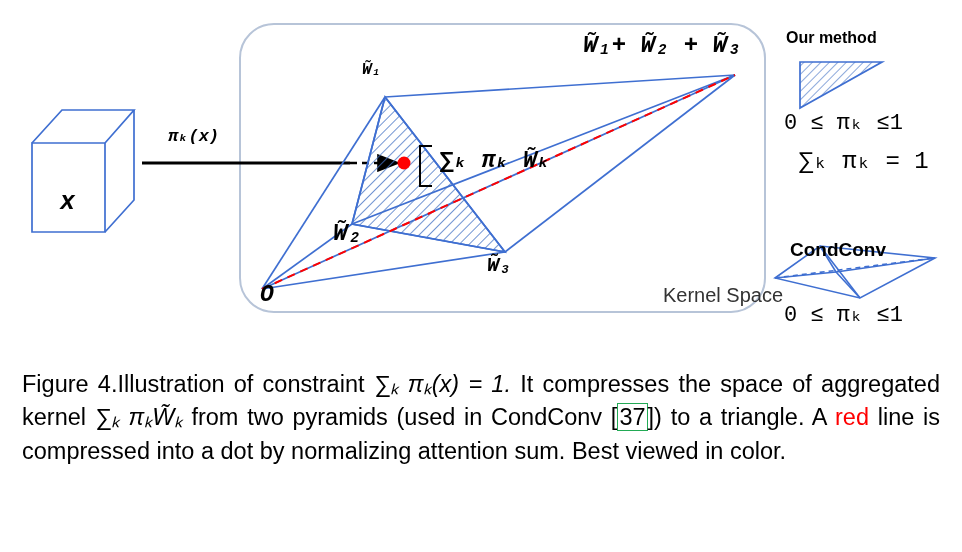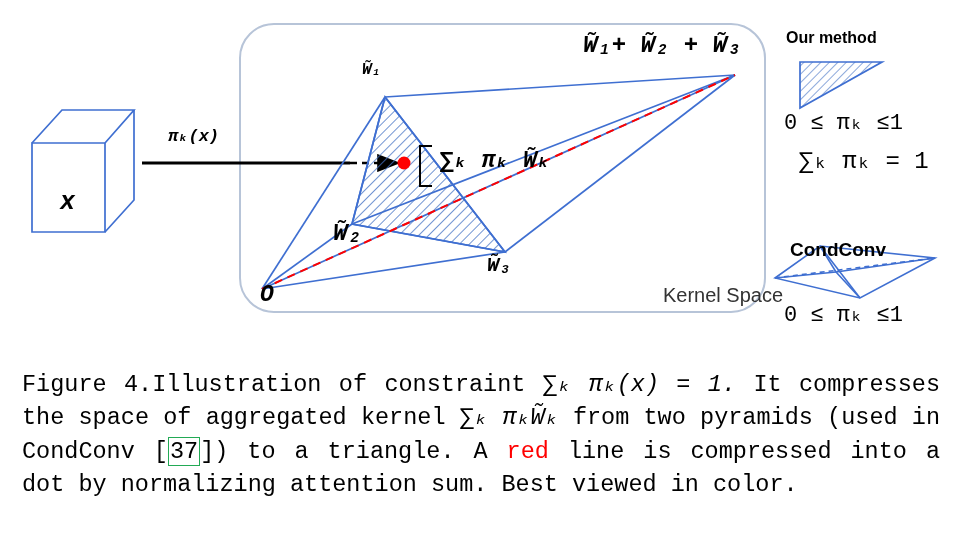--- a/index.html
+++ b/index.html
@@ -42,21 +42,21 @@
     font-weight: bold;
   }
   .sans {
     font-family: "Liberation Sans", sans-serif;
   }
   .caption {
     position: absolute;
     left: 22px;
     top: 368px;
     width: 918px;
-    font-family: Liberation Mono, monospace;
+    font-family: Liberation Sans, sans-serif;
     font-size: 23.5px;
     line-height: 1.42;
     text-align: justify;
     text-justify: inter-word;
   }
   .caption .red {
     color: #ff0000;
   }
   .citebox {
     border: 1px solid #22aa55;

